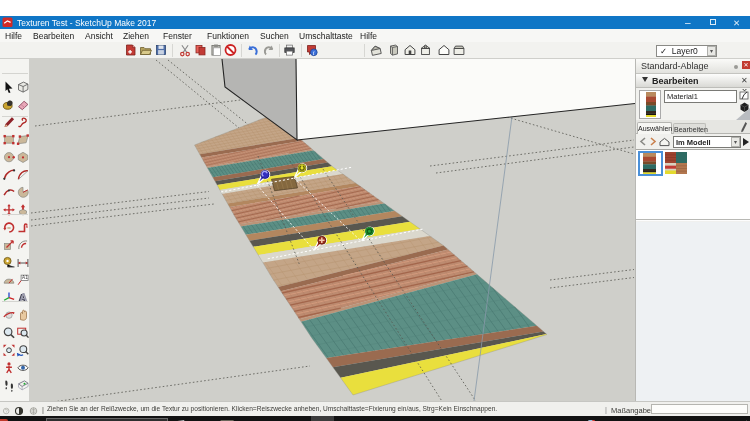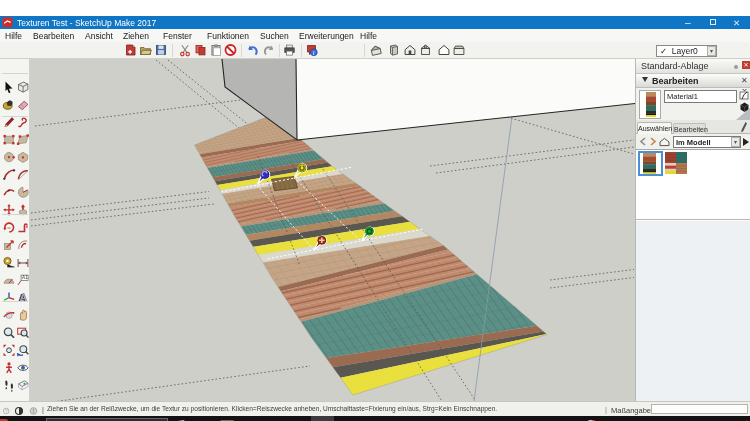--- a/index.html
+++ b/index.html
@@ -20,21 +20,21 @@
 <div class="abs" style="left:733px;top:2px;font-size:8.5px;color:#dcebf7;">✕</div>
 
 <div class="abs" style="left:0;top:13px;width:750px;height:13px;background:#f7f7f5;"></div>
 <div class="abs" style="left:5px;top:15px;font-size:8.5px;color:#1a1a1a;">Hilfe</div>
     <div class="abs" style="left:33px;top:15px;font-size:8.5px;color:#1a1a1a;">Bearbeiten</div>
     <div class="abs" style="left:85px;top:15px;font-size:8.5px;color:#1a1a1a;">Ansicht</div>
     <div class="abs" style="left:123px;top:15px;font-size:8.5px;color:#1a1a1a;">Ziehen</div>
     <div class="abs" style="left:163px;top:15px;font-size:8.5px;color:#1a1a1a;">Fenster</div>
     <div class="abs" style="left:207px;top:15px;font-size:8.5px;color:#1a1a1a;">Funktionen</div>
     <div class="abs" style="left:260px;top:15px;font-size:8.5px;color:#1a1a1a;">Suchen</div>
-    <div class="abs" style="left:299px;top:15px;font-size:8.5px;color:#1a1a1a;">Erweiterungen</div>
+    <div class="abs" style="left:299px;top:15px;font-size:8.5px;color:#1a1a1a;">Umschalttaste</div>
     <div class="abs" style="left:360px;top:15px;font-size:8.5px;color:#1a1a1a;">Hilfe</div>
 
 <div class="abs" style="left:0;top:26px;width:750px;height:17px;background:#f2f2ef;border-bottom:1px solid #cfcfcb;"></div>
 <svg class="abs" style="left:0;top:0" width="750" height="43" viewBox="0 0 750 43">
       <g transform="translate(124,27.5)">
         <path d="M2.5 1.5 L8.5 1.5 L11 4 L11 11.5 L2.5 11.5 Z" fill="#c23b35" stroke="#7c1f1a" stroke-width="0.8"></path>
         <path d="M8.5 1.5 L8.5 4 L11 4" fill="#e8938f" stroke="#7c1f1a" stroke-width="0.6"></path>
         <path d="M4.2 8.3 L8 8.3 M6.1 6.4 L6.1 10.2" stroke="#fff" stroke-width="1.3"></path>
       </g>
 <g transform="translate(139,27.5)">

